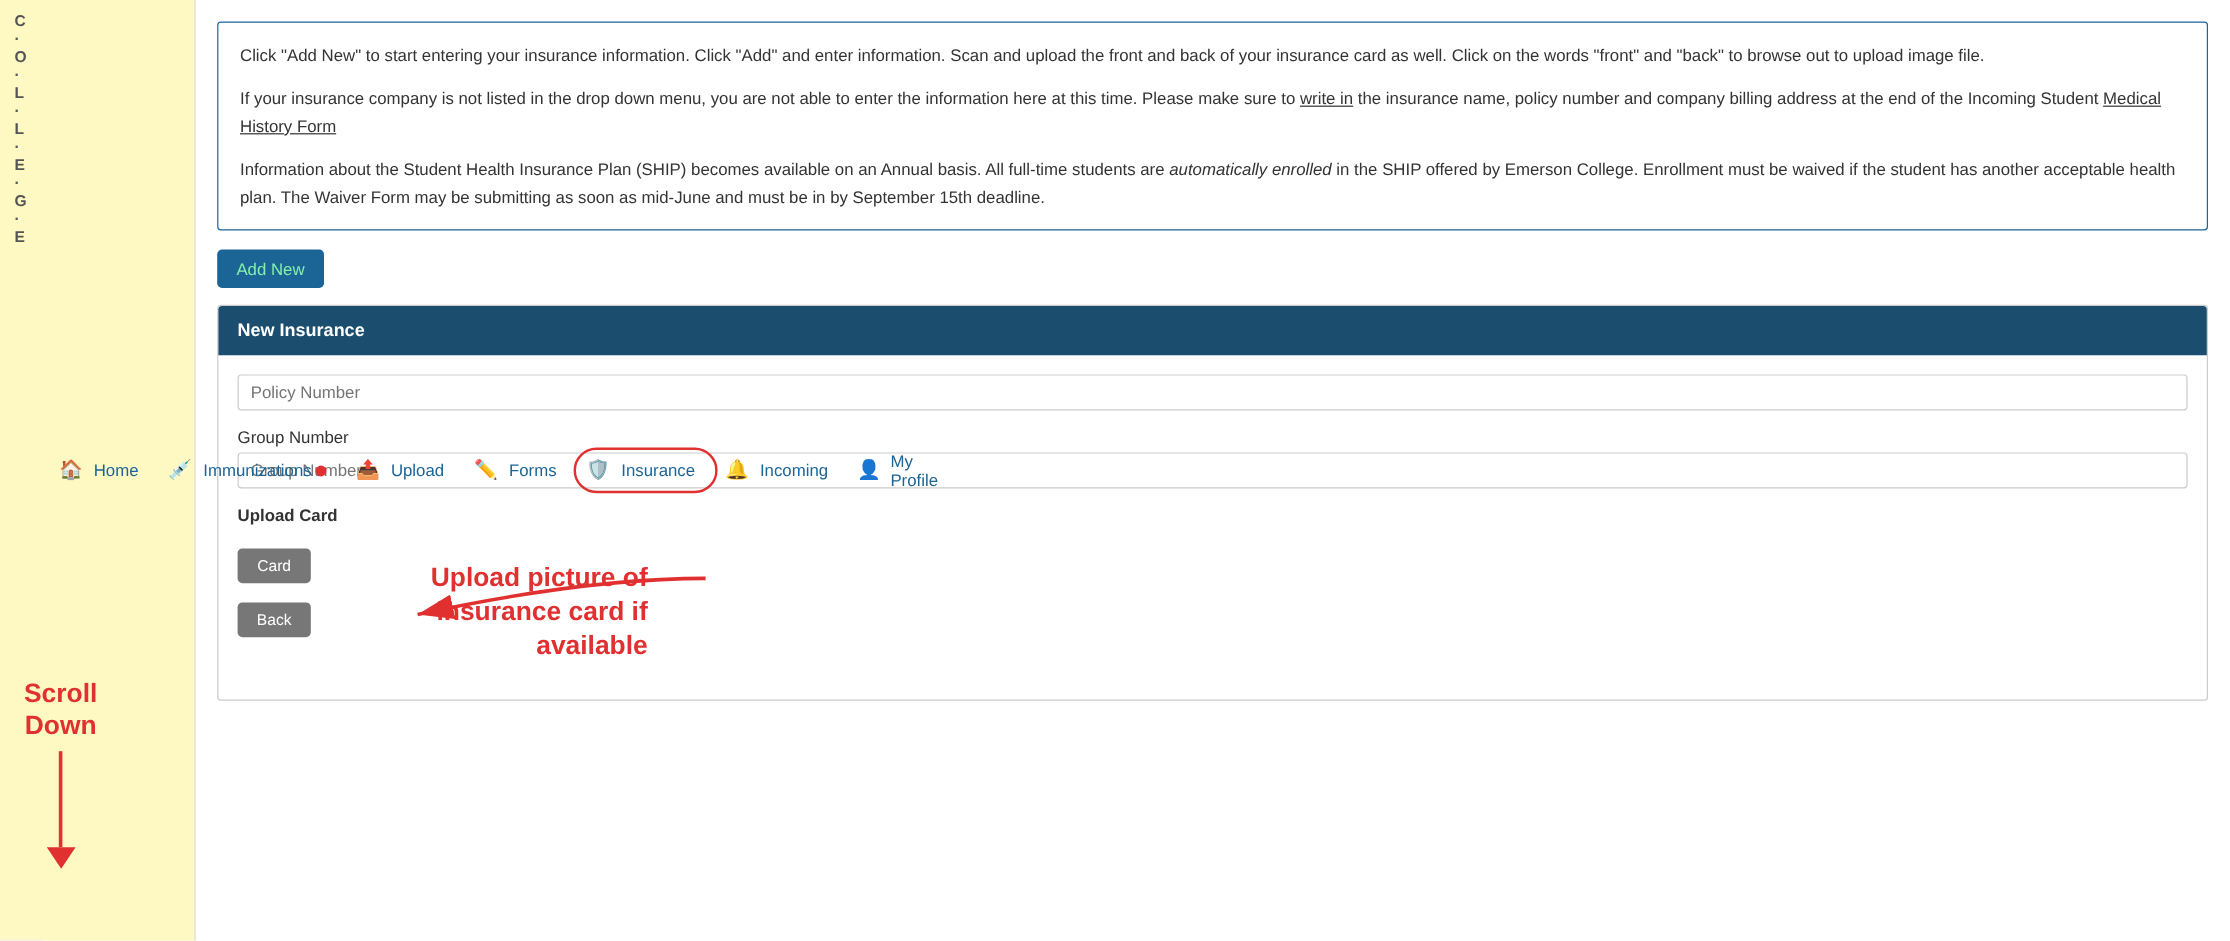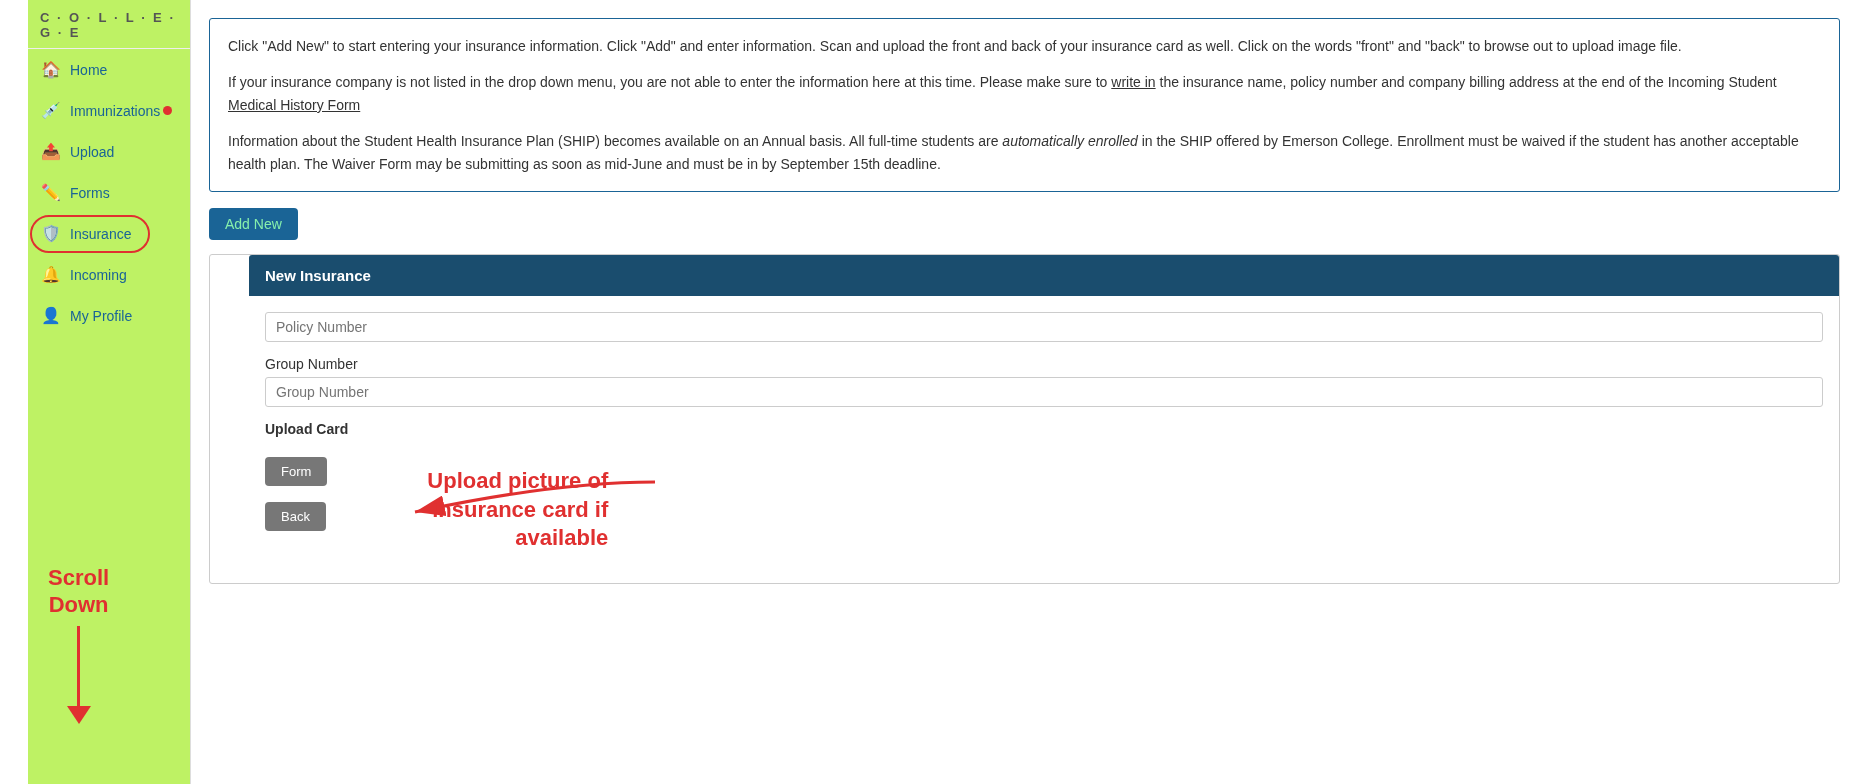--- a/index.html
+++ b/index.html
@@ -2,27 +2,26 @@
 <html><head>
   <meta charset="utf-8">
   <style>
     * { box-sizing: border-box; margin: 0; padding: 0; }
     body { font-family: Arial, sans-serif; font-size: 14px; display: flex; height: 784px; overflow: hidden; background: #fff; }
 
     
     #sidebar {
       width: 163px;
       min-width: 163px;
-      background: #bef264;
+      background: #fef9c3;
       border-right: 1px solid #ddd;
       display: flex;
-      flex-direction: column;
+      flex-direction: row;
       padding-top: 0;
       position: relative;
-      margin-left: 28px;
     }
     #sidebar .logo-area {
       padding: 10px 12px 8px 12px;
       font-size: 12px;
       color: #999;
       border-bottom: 1px solid #eee;
     }
     #sidebar .logo-text {
       font-size: 13px;
       color: #555;
@@ -136,21 +135,20 @@
       font-size: 14px;
       border-radius: 4px;
       cursor: pointer;
     }
 
     
     .new-insurance-section {
       margin: 14px 18px 0 18px;
       border: 1px solid #ccc;
       border-radius: 3px;
-      padding-left: 39px;
     }
     .new-insurance-header {
       background: #1a4d6e;
       color: #fff;
       padding: 12px 16px;
       font-size: 15px;
       font-weight: bold;
       border-radius: 3px 3px 0 0;
     }
     .form-body {
@@ -291,21 +289,21 @@
 
       <div class="form-group">
         <label class="form-label">Group Number</label>
         <input class="form-input" type="text" placeholder="Group Number" style="">
       </div>
 
       <div class="form-group">
         <span class="upload-label">Upload Card</span>
         <div class="upload-annotation-area">
           <div class="upload-buttons-col">
-            <button class="upload-btn">Form</button>
+            <button class="upload-btn">Card</button>
 
             <div style="position:relative;">
               <button class="upload-btn">Back</button>
 
               <svg style="position:absolute; left:90px; top:-30px; pointer-events:none;" width="320" height="90">
                 <defs>
                   <marker id="arrowhead" markerWidth="10" markerHeight="7" refX="10" refY="3.5" orient="auto">
                     <polygon points="0 0, 10 3.5, 0 7" fill="#e03030"></polygon>
                   </marker>
                 </defs>

